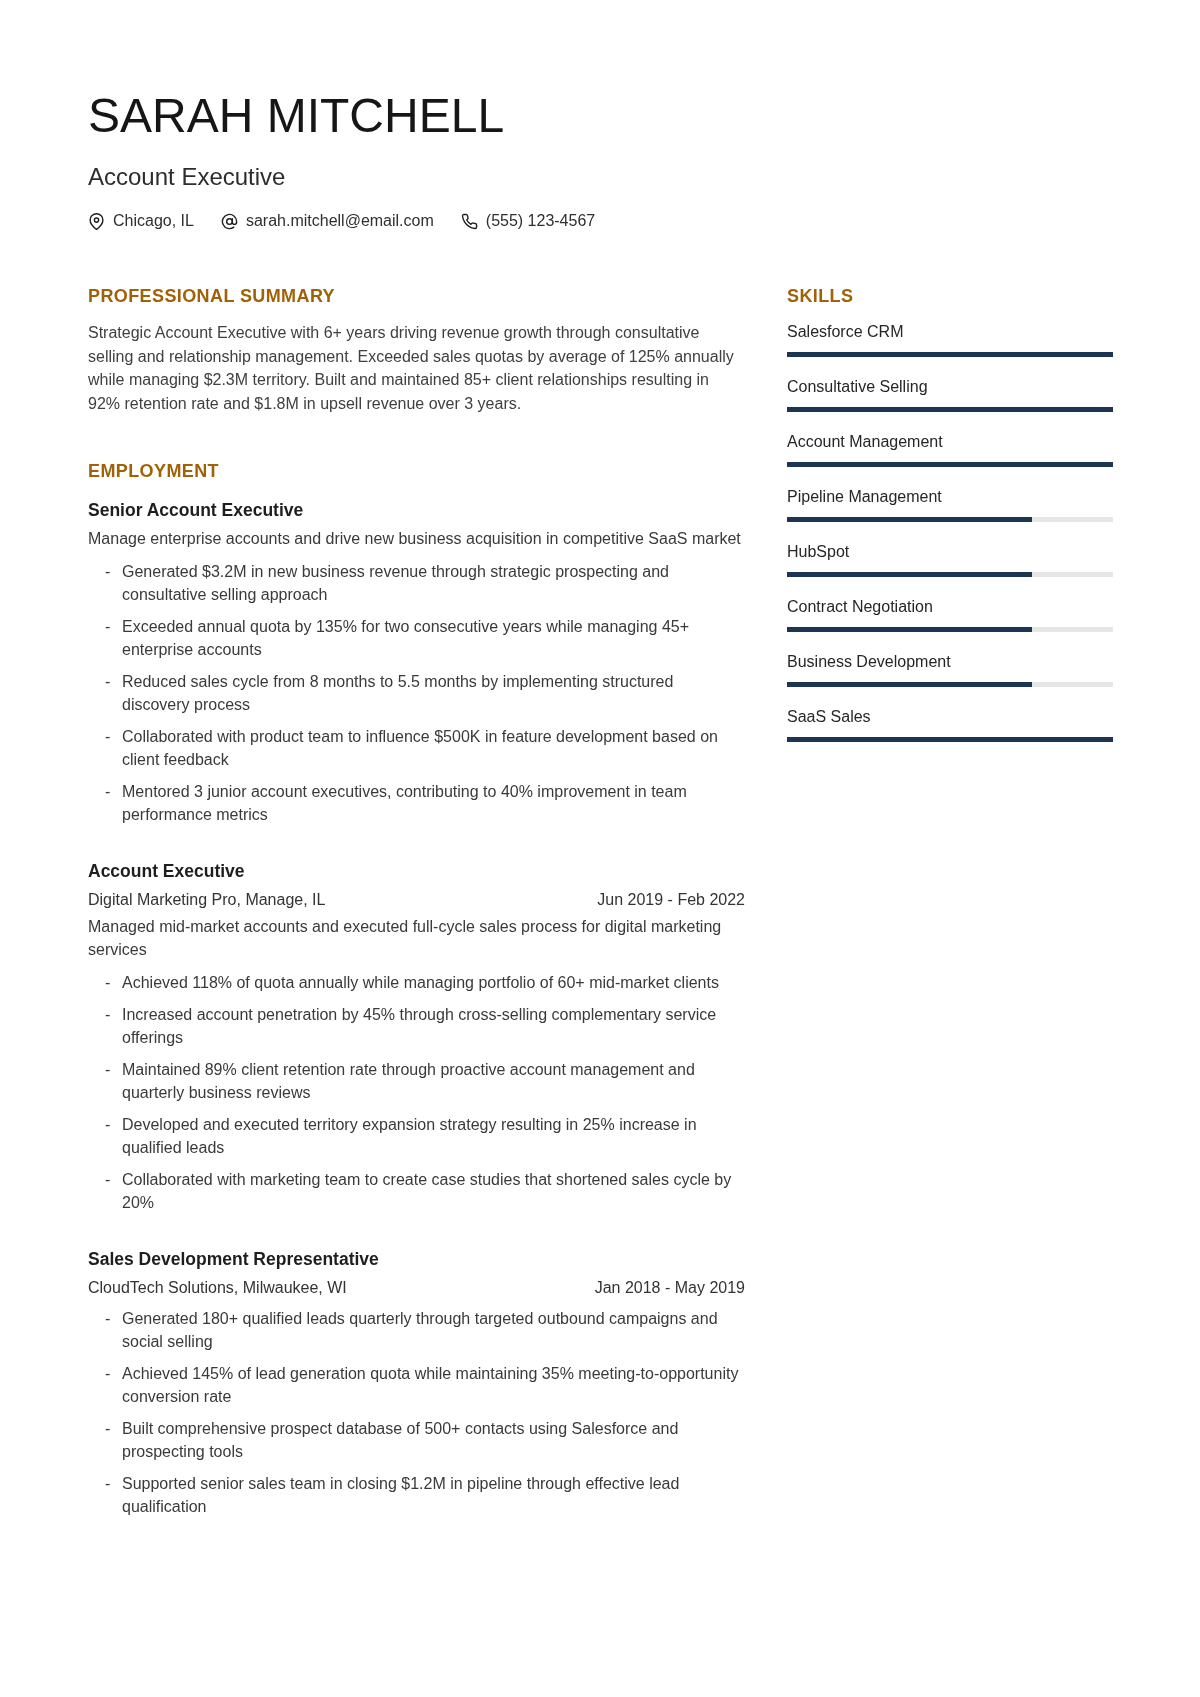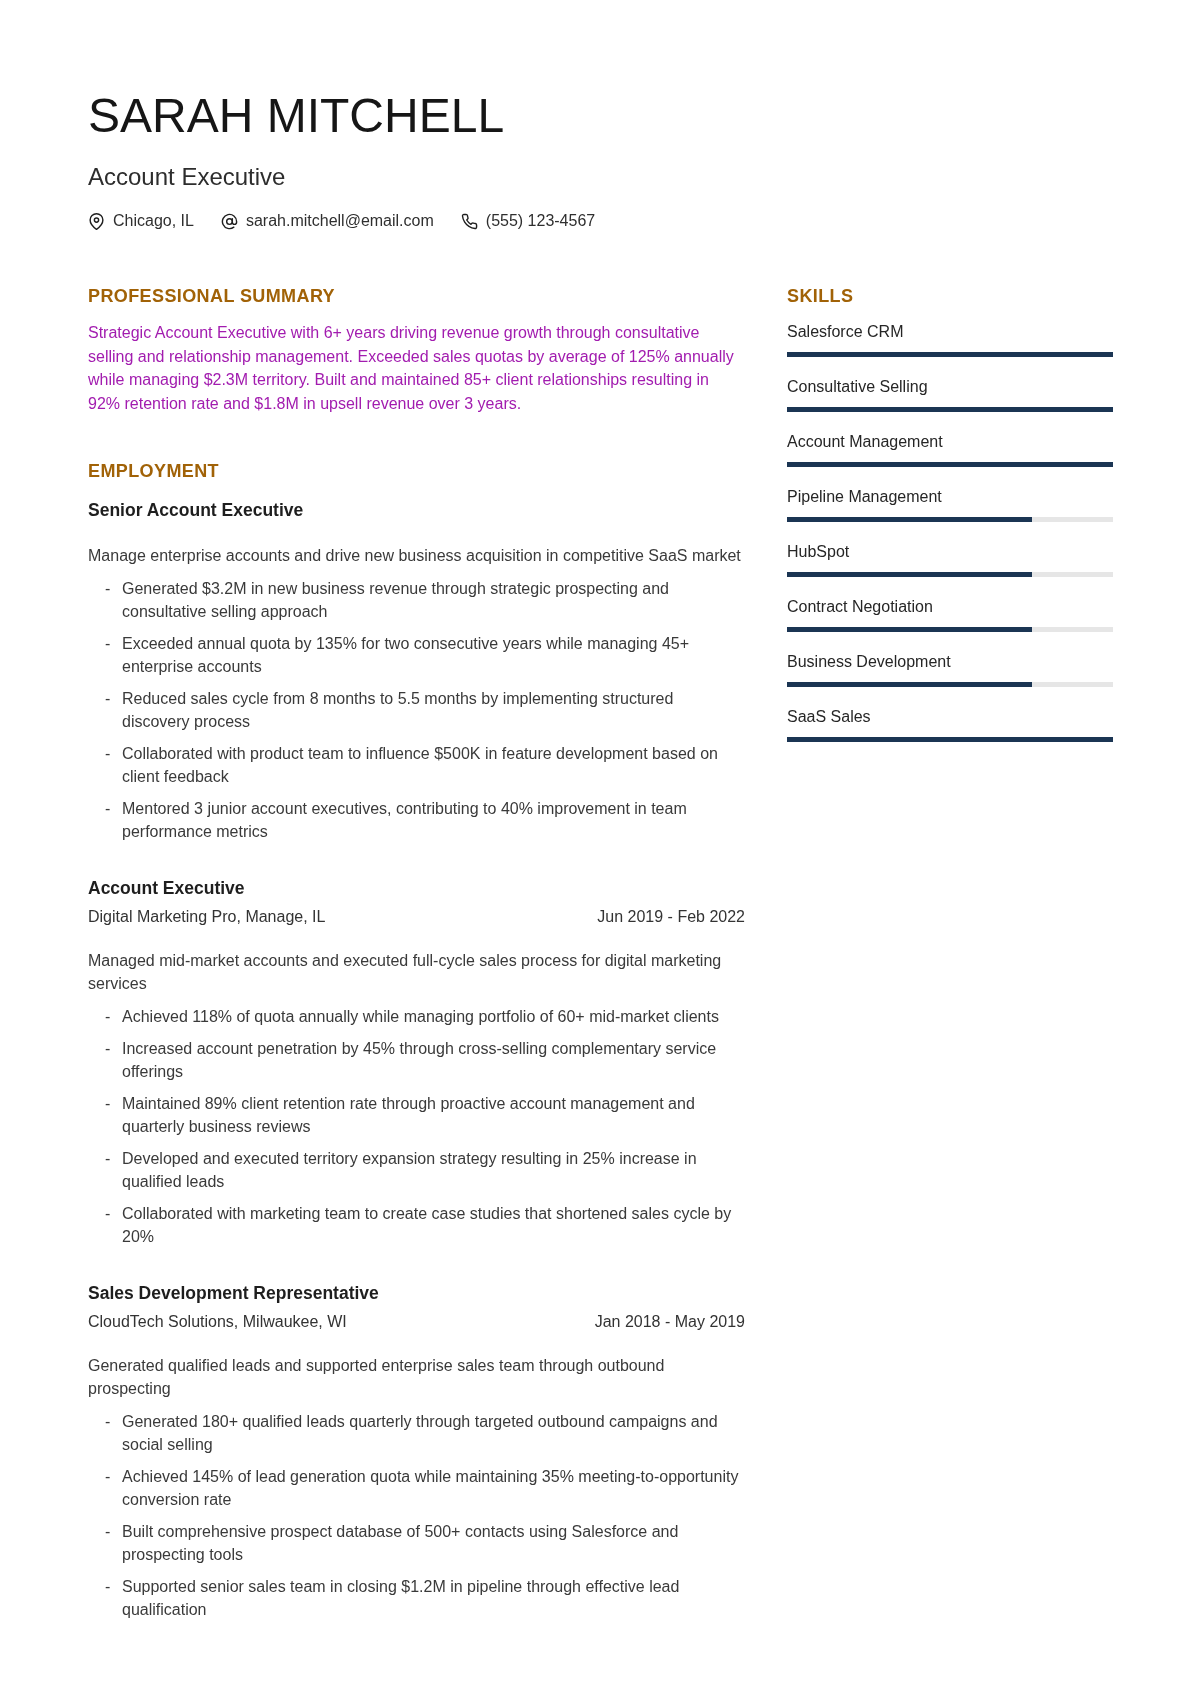--- a/index.html
+++ b/index.html
@@ -34,32 +34,32 @@
   .columns { display: flex; margin-top: 56px; }
   main.col-main { width: 657px; flex: none; }
   aside.col-side { margin-left: 42px; width: 326px; flex: none; }
 
   .section-heading {
     margin: 0; font-size: 18px; font-weight: 700;
     color: #a16207; letter-spacing: 0.4px;
   }
 
   
-  .summary-text { margin: 14px 0 10px; font-size: 16px; line-height: 23.5px; color: #a21caf; }
+  .summary-text { margin: 14px 0 10px; font-size: 16px; line-height: 23.5px; color: #404040; }
 
   
   .employment { margin-top: 46px; }
   .job { margin-top: 18px; }
   .job + .job { margin-top: 35px; }
   .job-title { margin: 0; font-size: 17.5px; font-weight: 700; color: #1e1e1e; }
   .job-meta {
     display: flex; justify-content: space-between; align-items: baseline;
     margin-top: 9px; font-size: 16px; color: #333333;
   }
-  .job-desc { margin: 23px 0 0; font-size: 16px; line-height: 23px; color: #3a3a3a; }
+  .job-desc { margin: 6px 0 0; font-size: 16px; line-height: 23px; color: #3a3a3a; }
   .bullets { list-style: none; margin: 10px 0 0; padding: 0; }
   .bullets li { display: flex; margin-top: 9px; font-size: 16px; line-height: 23px; color: #3a3a3a; }
   .bullets .dash { flex: none; width: 17px; margin-left: 17px; }
 
   
   .skill { margin-top: 16px; }
   .skill + .skill { margin-top: 21px; }
   .skill-name { font-size: 16px; color: #262626; }
   .skill-bar { margin-top: 11px; height: 5px; background: #e6e6e6; position: relative; }
   .skill-fill { position: absolute; left: 0; top: 0; bottom: 0; background: #1b3553; }
@@ -172,21 +172,20 @@
                 </li>
               </ul>
   </article>
 
   <article class="job">
     <h3 class="job-title">Sales Development Representative</h3>
     <div class="job-meta">
       <span class="company">CloudTech Solutions, Milwaukee, WI</span>
       <span class="dates">Jan 2018 - May 2019</span>
     </div>
-    <p class="job-desc">Generated qualified leads and supported enterprise sales team through outbound prospecting</p>
     <ul class="bullets">
                 <li>
                   <span class="dash">-</span>
                   <span>Generated 180+ qualified leads quarterly through targeted outbound campaigns and social selling</span>
                 </li>
                 <li>
                   <span class="dash">-</span>
                   <span>Achieved 145% of lead generation quota while maintaining 35% meeting-to-opportunity conversion rate</span>
                 </li>
                 <li>

